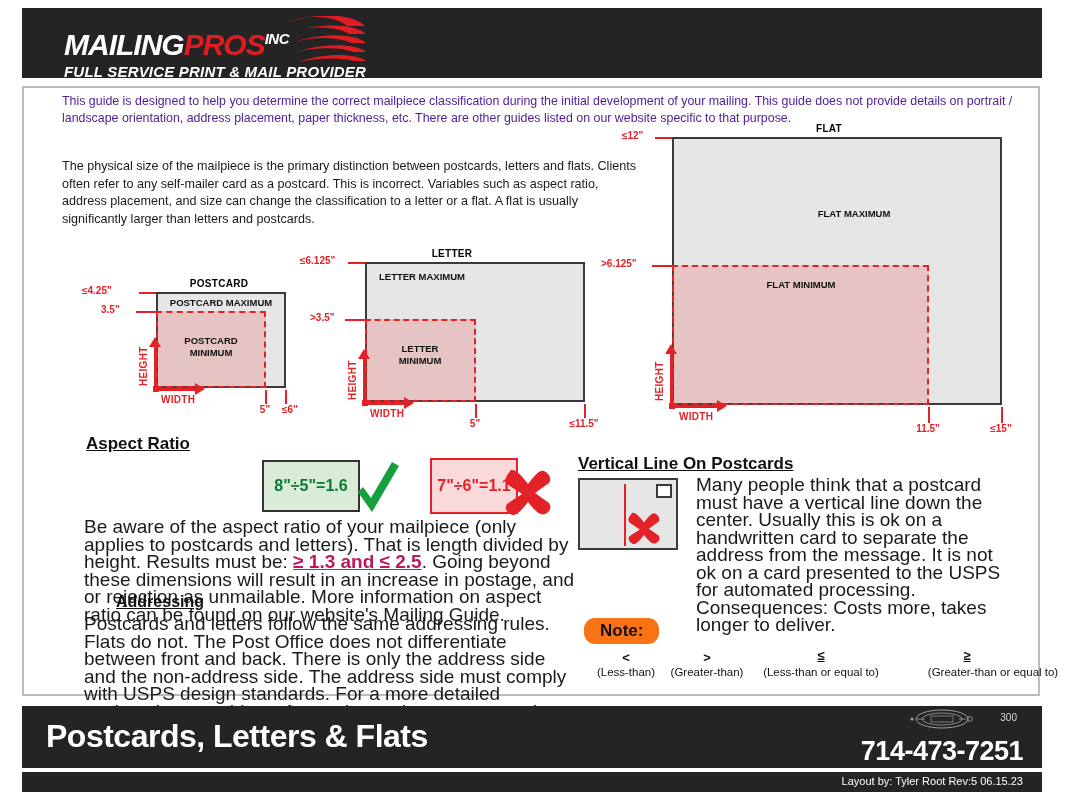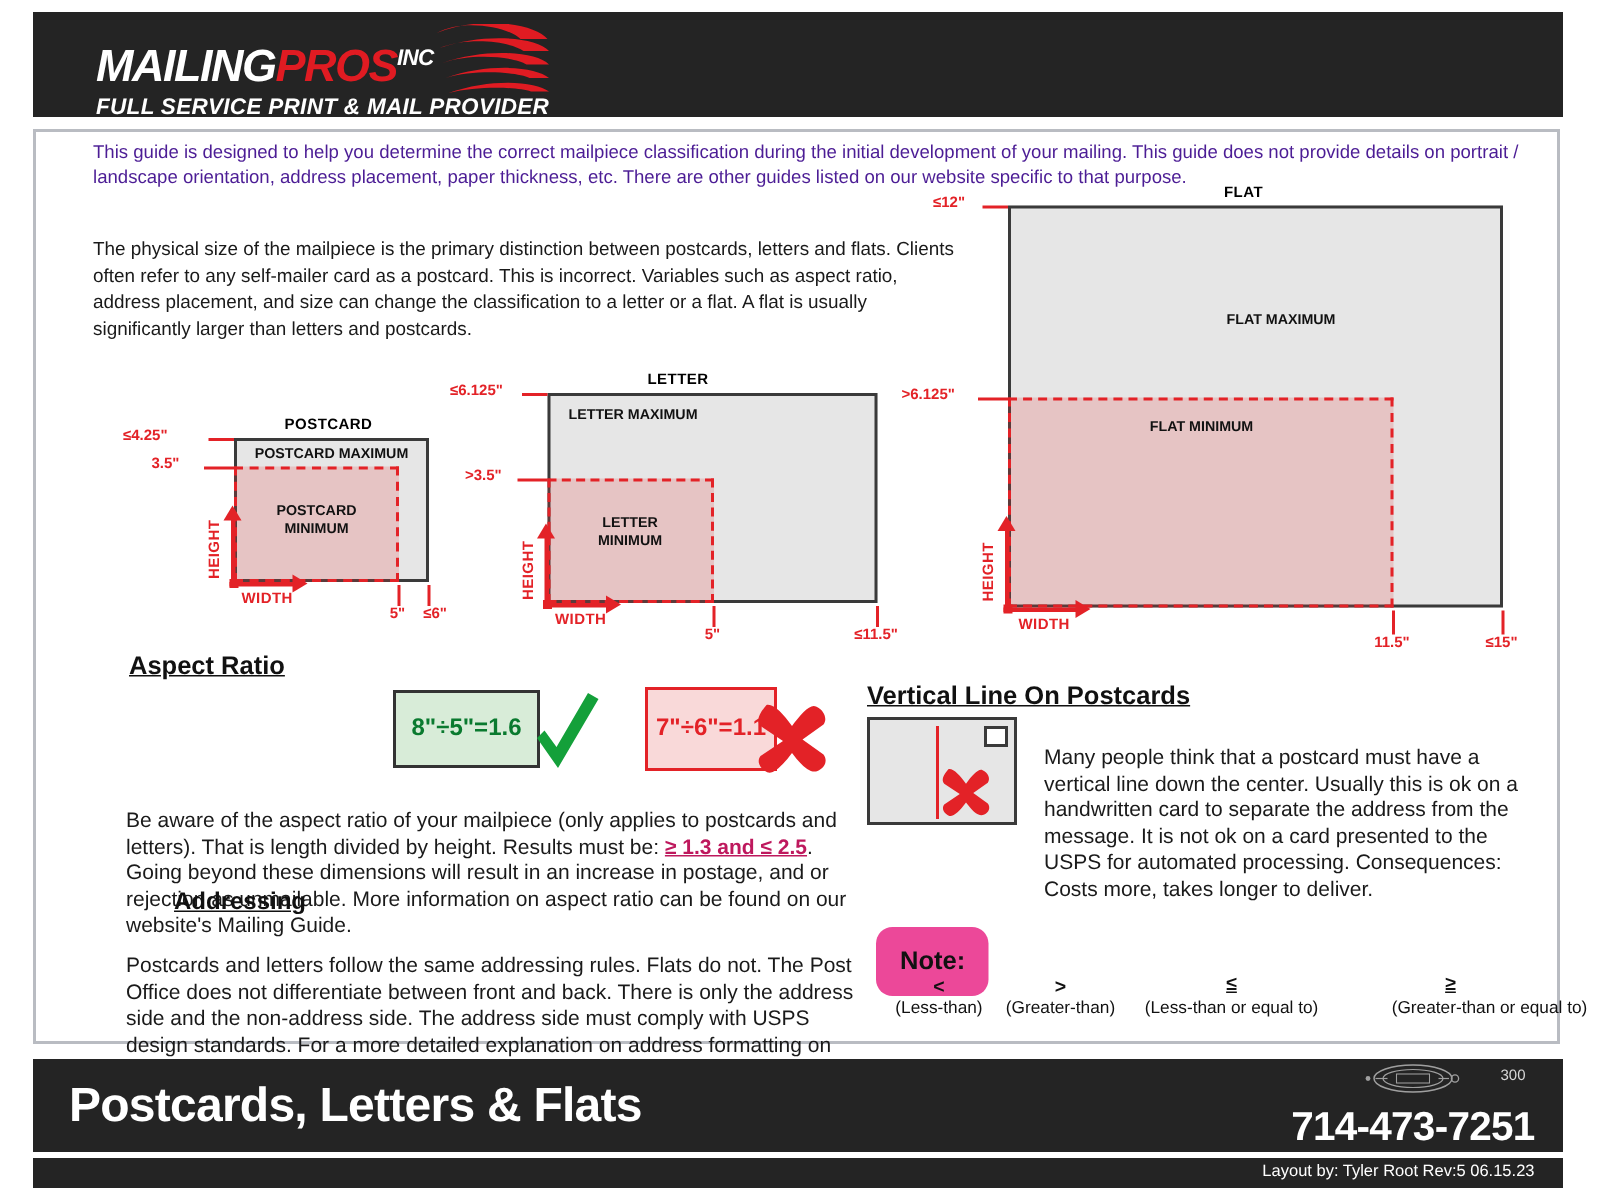--- a/index.html
+++ b/index.html
@@ -104,36 +104,36 @@
   .ar-white{background:#fff;border:2px solid #333;}
   .ar-green{background:#d8ecd8;border:2px solid #333;}
   .ar-red{background:#f9d9d9;border:2px solid #e32227;}
   .ar-wh{color:#e32227;font-size:25px;font-weight:bold;letter-spacing:0px;}
   .ar-green-txt{color:#0a7a2f;font-size:16px;font-weight:bold;}
   .ar-red-txt{color:#e32227;font-size:16px;font-weight:bold;}
   .checkmark{position:absolute;}
   .xmark{position:absolute;}
 
   .body-text{
-    position:absolute;font-size:14px;color:#1a1a1a;line-height:17.5px;margin-top:20px;
+    position:absolute;font-size:19px;color:#1a1a1a;line-height:17.5px;
   }
   .red-bold{color:#be185d;font-weight:bold;}
   .ul{text-decoration:underline;}
 
   
   .vl-card{
     position:absolute;background:#e6e6e6;border:2px solid #3a3a3a;box-sizing:border-box;
   }
   .vl-line{position:absolute;background:#e32227;width:2px;}
   .vl-stamp{position:absolute;background:#e6e6e6;border:2px solid #3a3a3a;box-sizing:border-box;}
 
   
   .note-pill{
-    position:absolute;background:#ec4899;border-radius:11px;
-    padding:13px 16px;font-size:17px;font-weight:bold;color:#111;
+    position:absolute;background:#f97316;border-radius:11px;
+    padding:3px 16px;font-size:17px;font-weight:bold;color:#111;
   }
   .note-sym{
     position:absolute;text-align:center;font-size:13px;font-weight:bold;color:#111;
   }
   .note-desc{
     position:absolute;text-align:center;font-size:11.5px;color:#111;white-space:nowrap;
   }
 
   
   .footer-bar{

